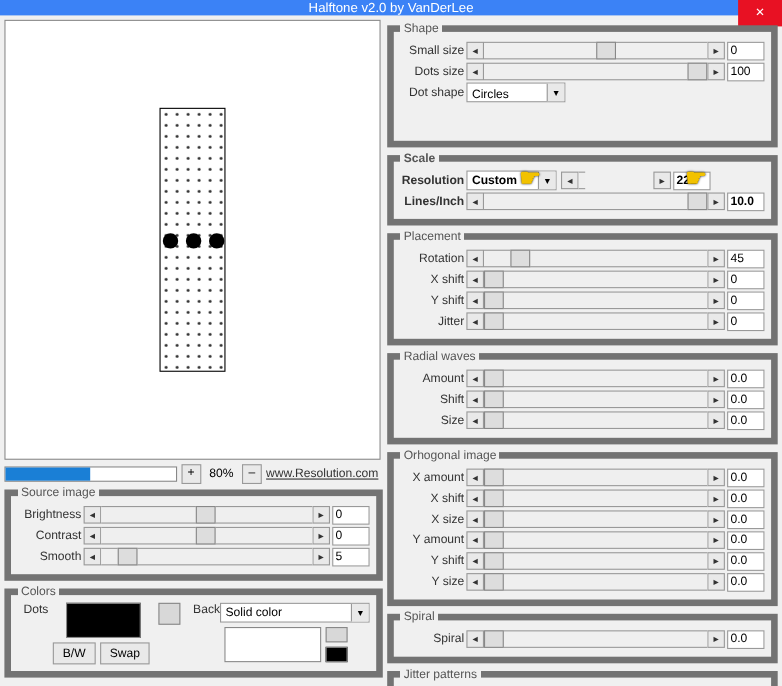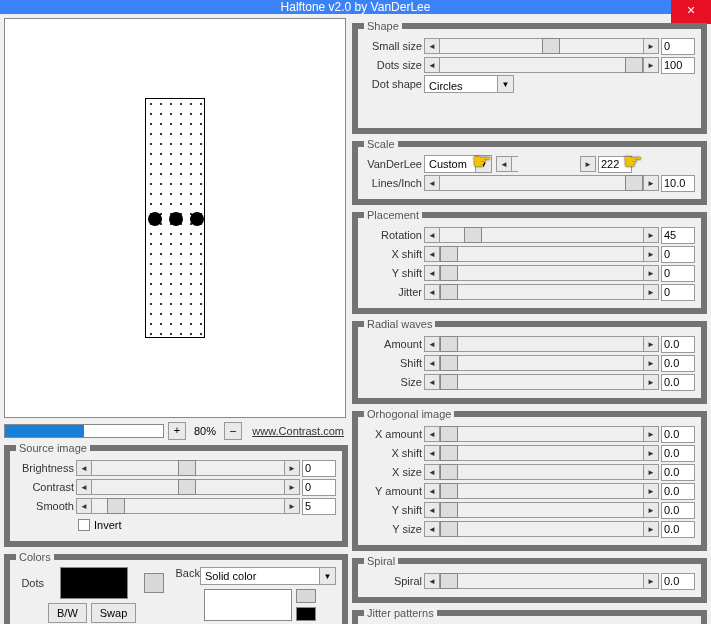--- a/index.html
+++ b/index.html
@@ -128,21 +128,21 @@
       </div>
     </div>
 
     <div class="zoomrow">
       <div class="progressbar">
         <div class="progressfill" style="width:50%"></div>
       </div>
       <div class="smallbtn">+</div>
       <div style="width:30px; text-align:center;">80%</div>
       <div class="smallbtn">–</div>
-      <a class="link">www.Contrast.com</a>
+      <a class="link">www.Resolution.com</a>
     </div>
 
     <fieldset>
       <legend>Source image</legend>
 
       <div class="row">
         <div class="lbl lblL">Brightness</div>
         <div class="slider-wrap">
           <div class="arrowbtn">◄</div>
           <div class="track">
@@ -170,31 +170,27 @@
         <div class="slider-wrap">
           <div class="arrowbtn">◄</div>
           <div class="track">
               <div class="thumb" style="left:8%"></div>
             </div>
           <div class="arrowbtn">►</div>
         </div>
         <div class="valbox">5</div>
       </div>
 
-      <div class="row" style="padding-left:62px;">
-        <div class="chk"></div>
-        <div>Invert</div>
-      </div>
     </fieldset>
 
     <fieldset>
       <legend>Colors</legend>
       <div class="colors-row">
         <div style="display:flex;flex-direction:column;gap:4px;">
-          <div style="display:flex;align-items:center;gap:16px;">
+          <div style="display:flex;align-items:flex-start;gap:16px;">
             <div class="lbl" style="width:28px;">Dots</div>
             <div class="swatch" style="width:68px;height:32px;background:#000;"></div>
             <div class="swatch" style="width:20px;height:20px;background:#d8d8d8;"></div>
           </div>
           <div style="display:flex;gap:4px;padding-left:32px;">
             <div class="btn">B/W</div>
             <div class="btn">Swap</div>
           </div>
         </div>
         <div style="display:flex;flex-direction:column;gap:4px;flex:1;">
@@ -244,25 +240,25 @@
       </div>
       <div class="row">
         <div class="lbl lblM">Dot shape</div>
         <div class="combo" style="width:90px;margin-left:2px;align-items:flex-end;">
           <span>Circles</span>
           <div class="caret">▼</div>
         </div>
       </div>
     </fieldset>
 
-    <fieldset style="position:relative;">
+    <fieldset style="position:relative;font-weight:bold;">
       <legend>Scale</legend>
       <div class="row" style="position:relative;">
-        <div class="lbl lblM">VanDerLee</div>
-        <div class="combo" style="width:68px;margin-left:2px;">
+        <div class="lbl lblM">Resolution</div>
+        <div class="combo" style="width:82px;margin-left:2px;">
           <span>Custom</span>
           <div class="caret">▼</div>
         </div>
         <div class="hand" style="left:108px;top:-2px;"></div>
         <div class="slider-wrap" style="flex:0 0 auto; width:100px; margin-left:4px;">
           <div class="arrowbtn">◄</div>
           <div class="track" style="flex:0 0 6px;"></div>
           <div style="flex:1"></div>
           <div class="arrowbtn">►</div>
         </div>

